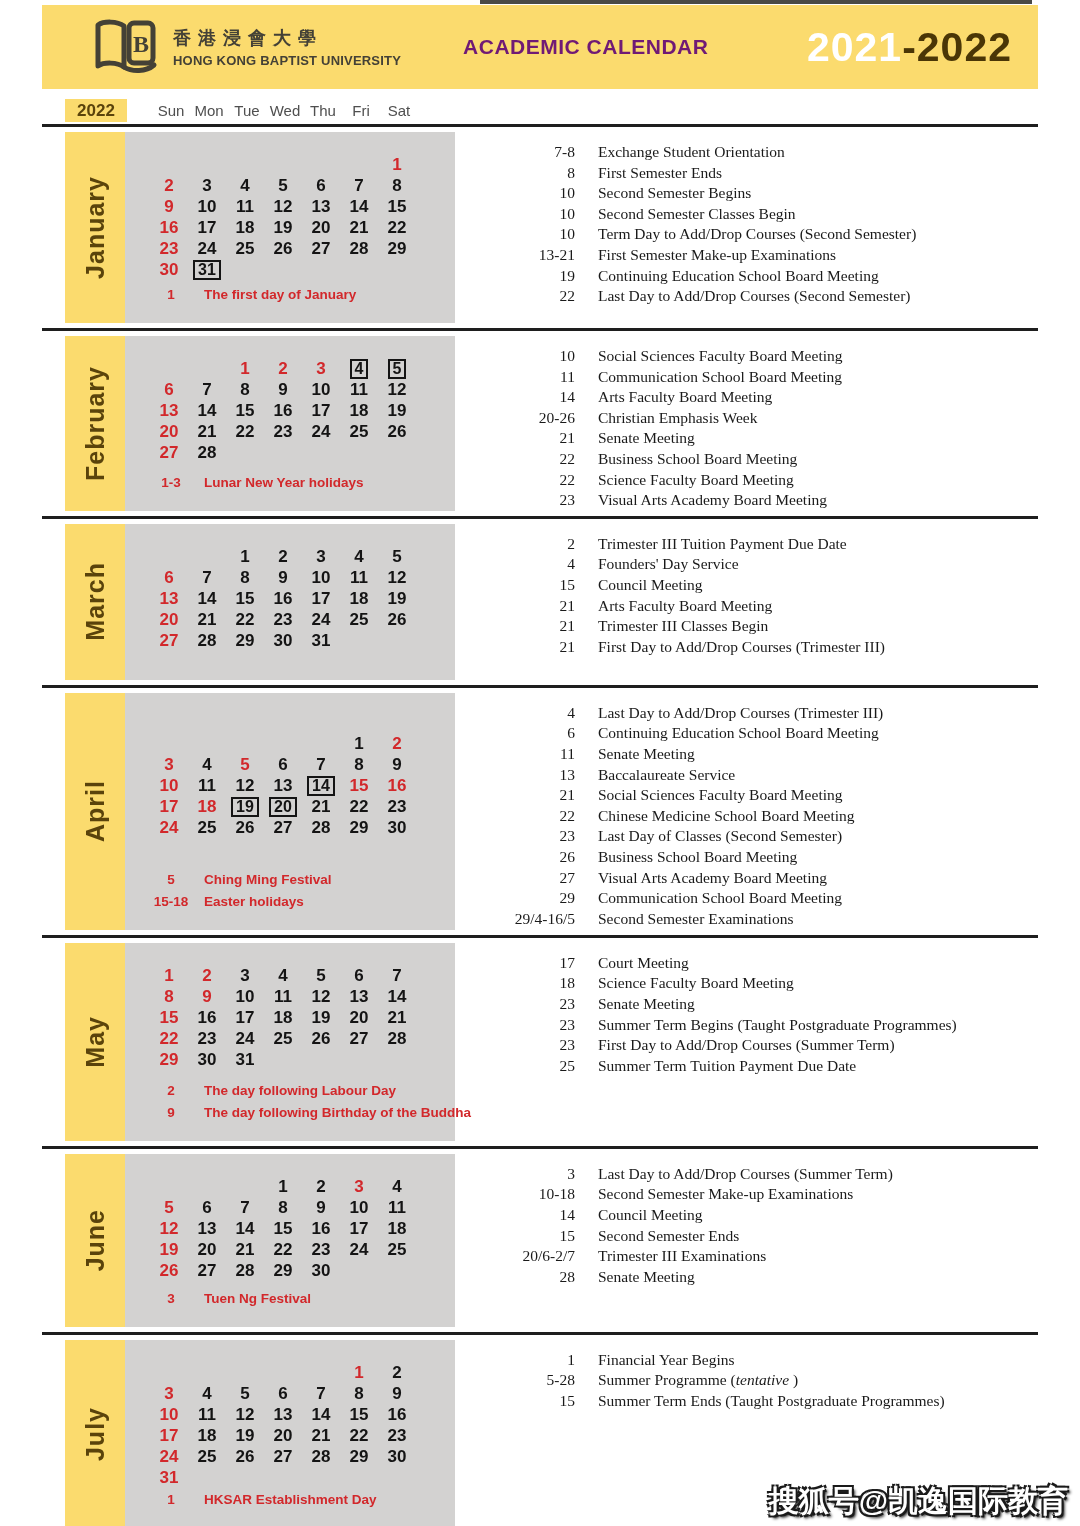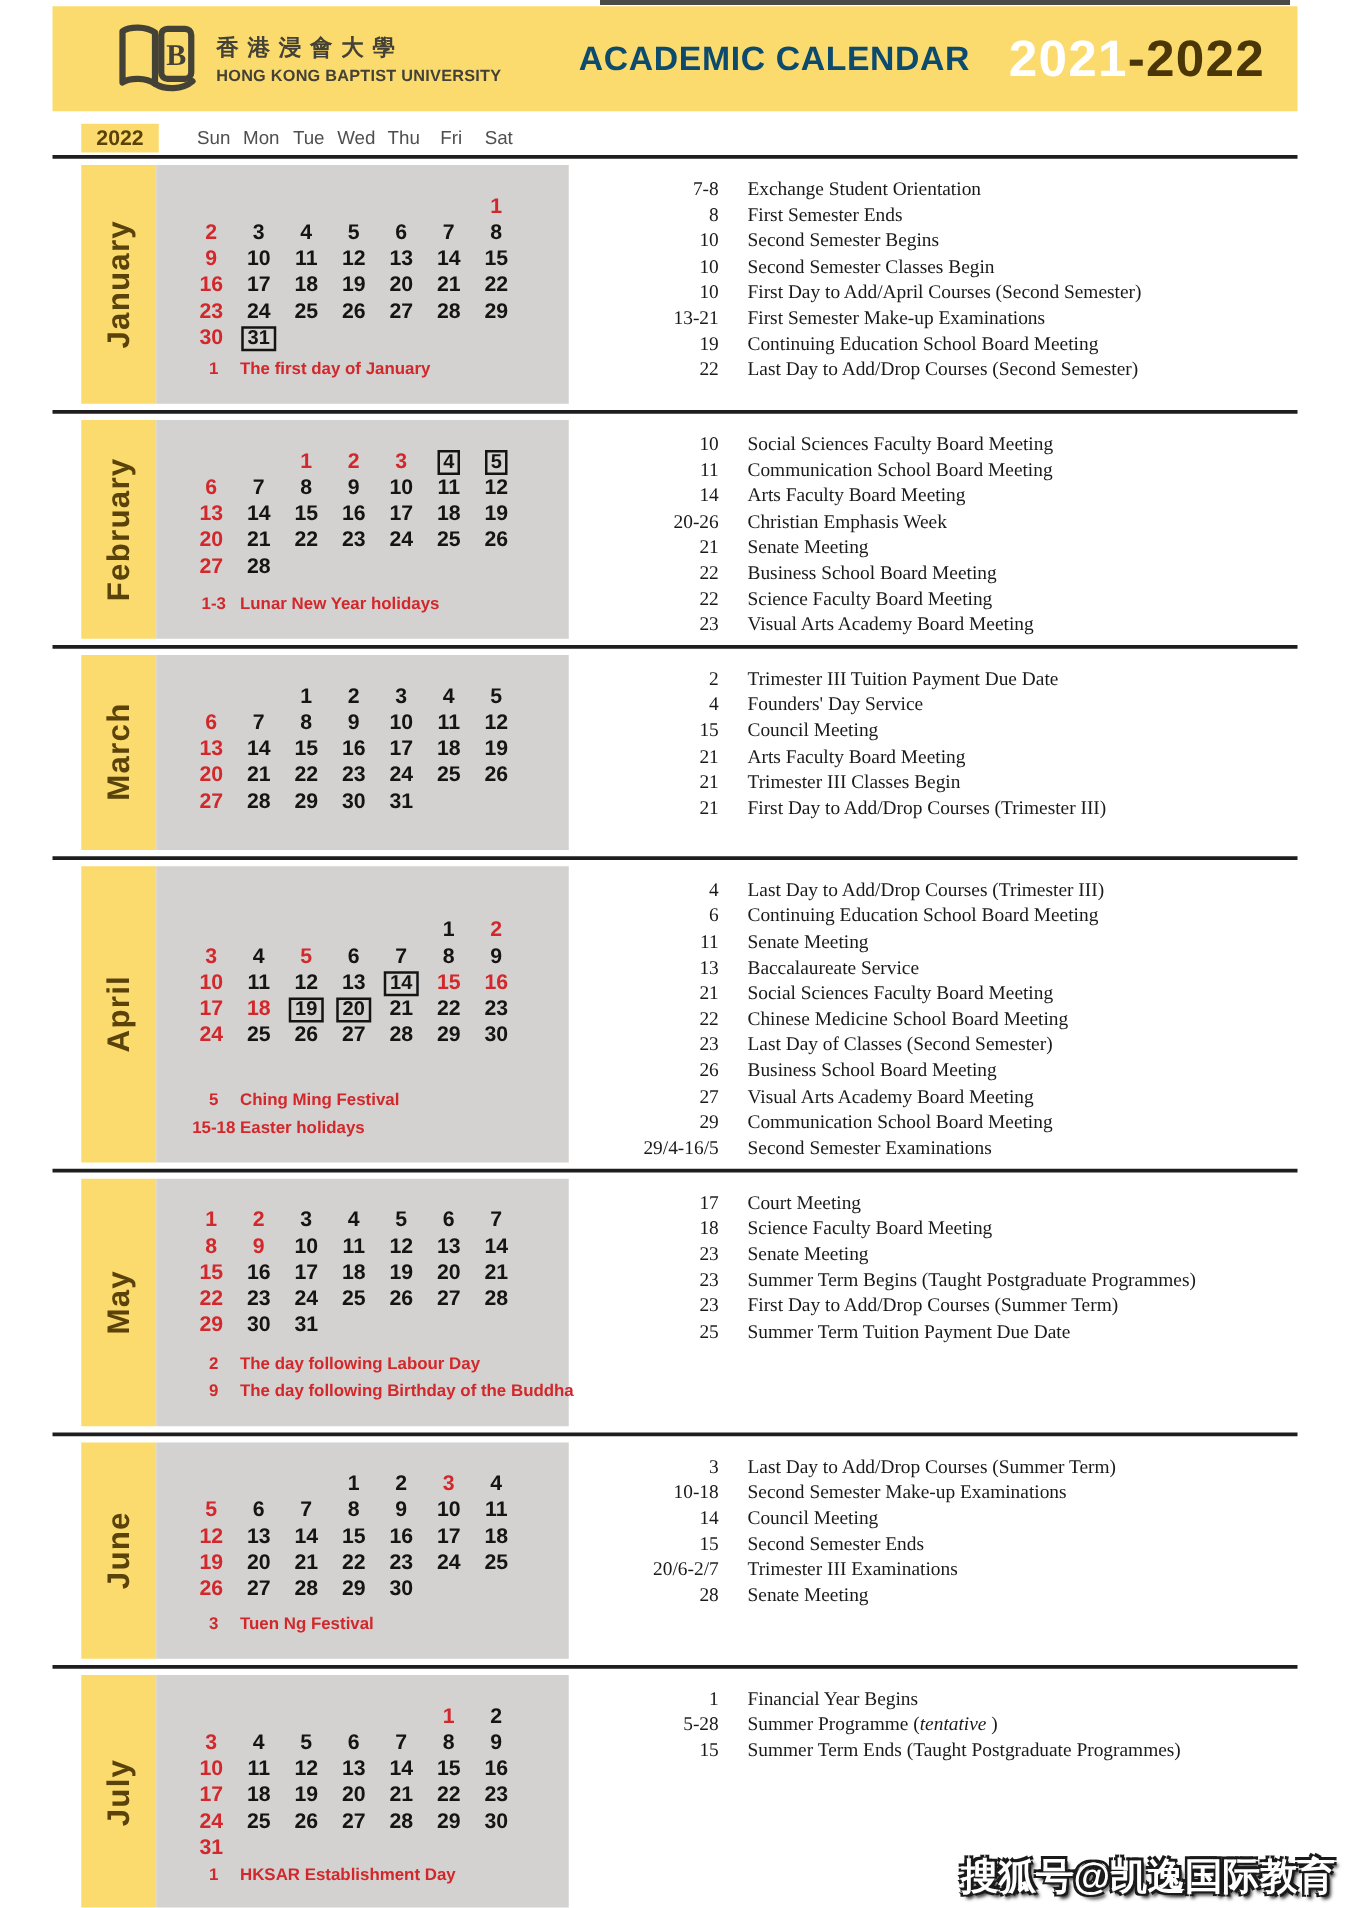--- a/index.html
+++ b/index.html
@@ -8,21 +8,21 @@
     font-family:"Liberation Sans",sans-serif;overflow:hidden;
   }
   
   .top-strip{position:absolute;left:480px;top:0;width:552px;height:4px;background:#4a4a46;}
   
   .banner{position:absolute;left:42px;top:5px;width:996px;height:84px;background:#FBDB6E;display:flex;align-items:center;}
   .logo{margin-left:50px;flex:0 0 auto;display:flex;align-items:center;}
   .names{margin-left:15px;color:#444136;}
   .cn{font-size:18px;font-weight:bold;letter-spacing:7px;white-space:nowrap;}
   .en{font-size:13px;font-weight:bold;letter-spacing:0.2px;margin-top:3px;white-space:nowrap;}
-  .banner-title{margin-left:62px;font-size:27px;font-weight:bold;color:#0c4a6e;letter-spacing:0.5px;white-space:nowrap;}
+  .banner-title{margin-left:62px;font-size:21px;font-weight:bold;color:#701a75;letter-spacing:0.5px;white-space:nowrap;}
   .banner-years{margin-left:auto;margin-right:26px;font-size:41px;font-weight:bold;letter-spacing:1px;white-space:nowrap;}
   .y-start{color:#ffffff;} .y-dash{color:#4A3606;} .y-end{color:#4A3606;}
   
   .cal-head{position:absolute;left:65px;top:99px;height:23px;display:flex;align-items:center;}
   .year-box{width:62px;height:23px;background:#FBDB6E;color:#5A430B;font-weight:bold;font-size:17px;text-align:center;line-height:23px;}
   .dows{display:flex;margin-left:25px;}
   .dow{width:38px;text-align:center;font-size:15px;color:#4F4F4F;}
   
   .content{position:absolute;top:124px;left:0;width:1080px;}
   .hr{height:3px;background:#1E1E1E;margin:0 42px;}
@@ -34,21 +34,21 @@
   .panel{width:330px;flex:0 0 auto;background:#D3D2D1;box-sizing:border-box;padding:22px 0 12px 25px;
          display:flex;flex-direction:column;justify-content:space-between;}
   .m-april .weeks{padding-top:18px;}
   .week{display:flex;height:21px;}
   .cell{width:38px;text-align:center;font-size:17px;font-weight:bold;color:#141414;line-height:21px;}
   .cell.red{color:#D2282B;}
   .cell.boxed span{display:inline-block;border:2px solid #141414;padding:0 3px;line-height:16px;font-size:16px;}
   .notes{padding-bottom:2px;}
   .note{display:flex;align-items:baseline;height:22px;color:#D2282B;font-size:13.5px;font-weight:bold;}
   .note .nd{width:42px;text-align:center;flex:0 0 auto;}
-  .note .nt{white-space:nowrap;}
+  .note .nt{margin-left:12px;white-space:nowrap;}
   .events{flex:1;padding-top:10px;font-family:"Liberation Serif",serif;color:#1A1A1A;}
   .event{display:flex;line-height:20.6px;font-size:15.5px;}
   .event .ed{width:120px;text-align:right;flex:0 0 auto;}
   .event .et{margin-left:23px;white-space:nowrap;}
   .watermark{position:absolute;right:12px;bottom:4px;font-size:30px;font-weight:bold;color:#ffffff;white-space:nowrap;
     text-shadow:2px 2px 0 #1a1a1a,-2px -2px 0 #1a1a1a,2px -2px 0 #1a1a1a,-2px 2px 0 #1a1a1a,3px 3px 3px #1a1a1a;}
 </style>
 </head>
 <body>
 
@@ -171,21 +171,21 @@
           <div class="event">
             <span class="ed">10</span>
             <span class="et">Second Semester Begins</span>
           </div>
           <div class="event">
             <span class="ed">10</span>
             <span class="et">Second Semester Classes Begin</span>
           </div>
           <div class="event">
             <span class="ed">10</span>
-            <span class="et">First Day to Add/April Courses (Second Semester)</span>
+            <span class="et">Term Day to Add/Drop Courses (Second Semester)</span>
           </div>
           <div class="event">
             <span class="ed">13-21</span>
             <span class="et">First Semester Make-up Examinations</span>
           </div>
           <div class="event">
             <span class="ed">19</span>
             <span class="et">Continuing Education School Board Meeting</span>
           </div>
           <div class="event">

